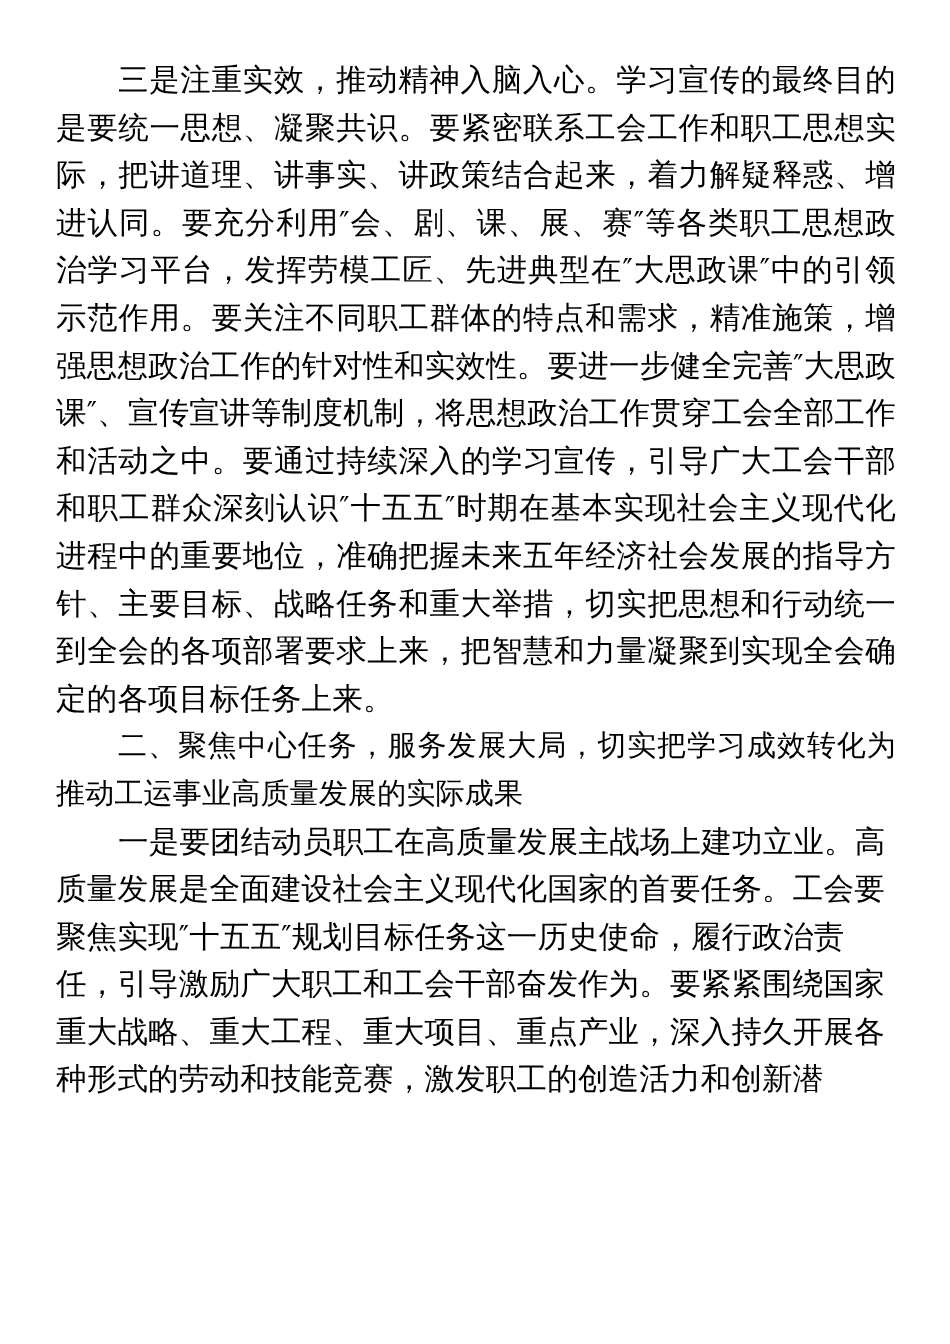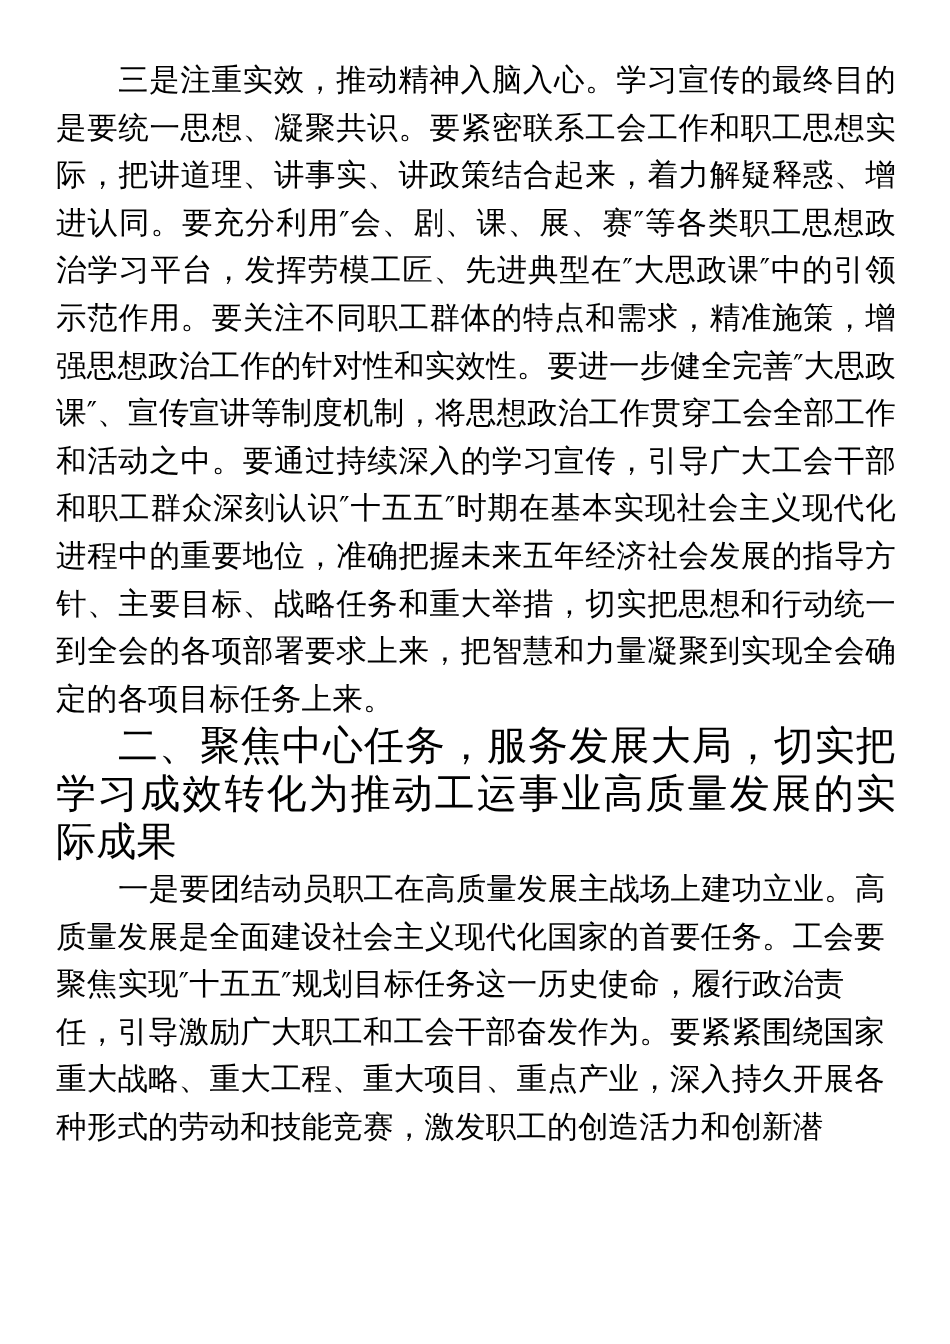--- a/index.html
+++ b/index.html
@@ -36,21 +36,21 @@
     margin: 0;
     letter-spacing: 0.2px;
     word-break: break-all;
     font-stretch: condensed;
     transform-origin: left top;
   }
 
   
   .heading {
     font-family: "Liberation Sans", "DejaVu Sans", sans-serif;
-    font-size: 40px;
+    font-size: 29px;
     line-height: 47.6px;
     color: #000000;
     text-align: justify;
     text-justify: inter-character;
     text-indent: 62px;
     margin: 0;
     letter-spacing: 0.2px;
     word-break: break-all;
   }
 

